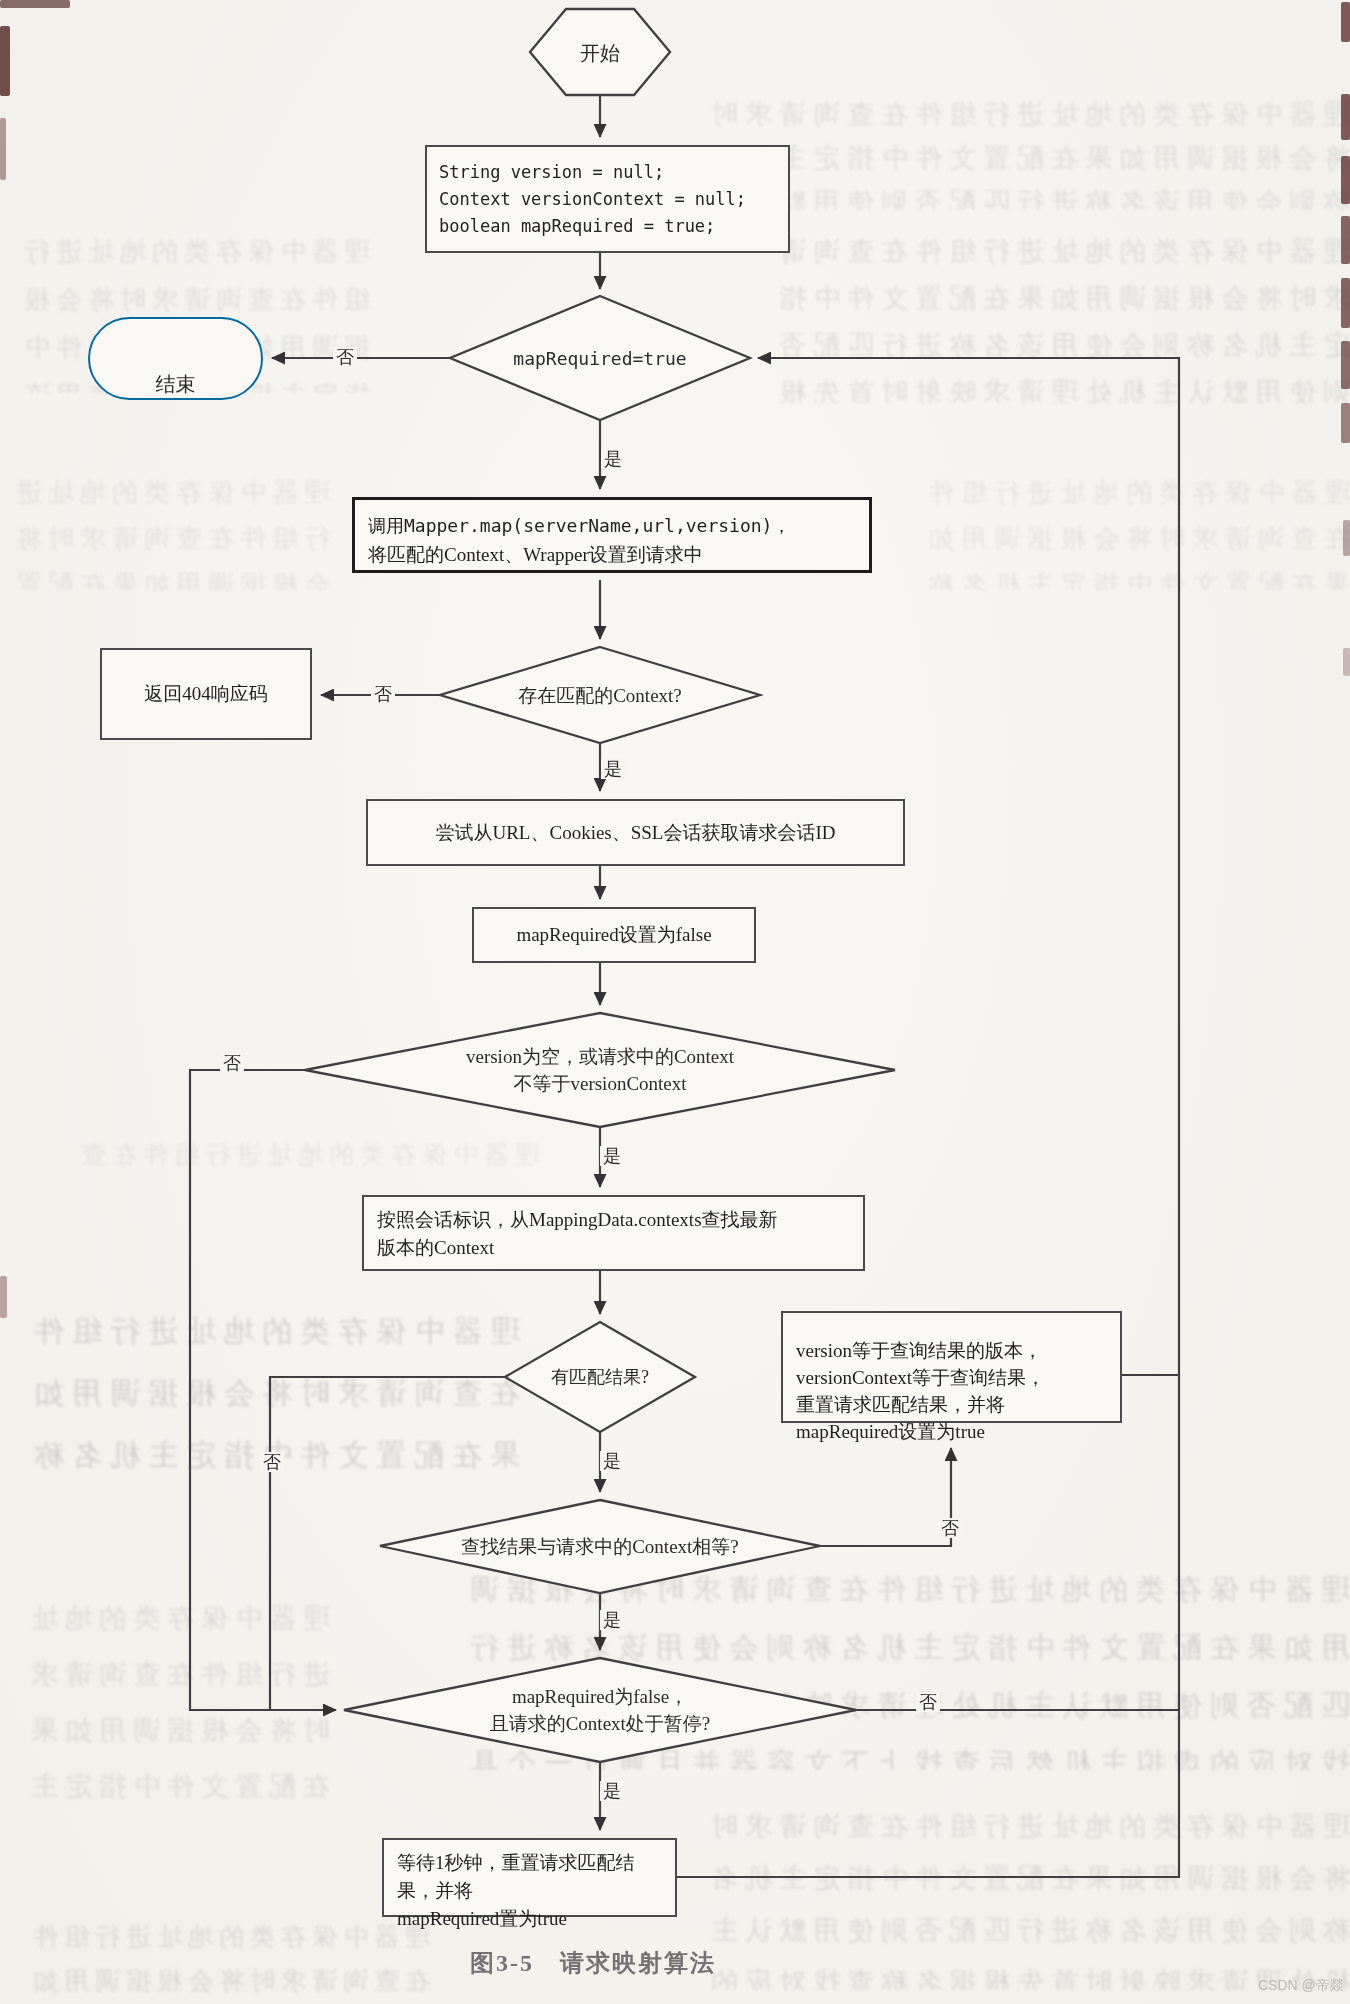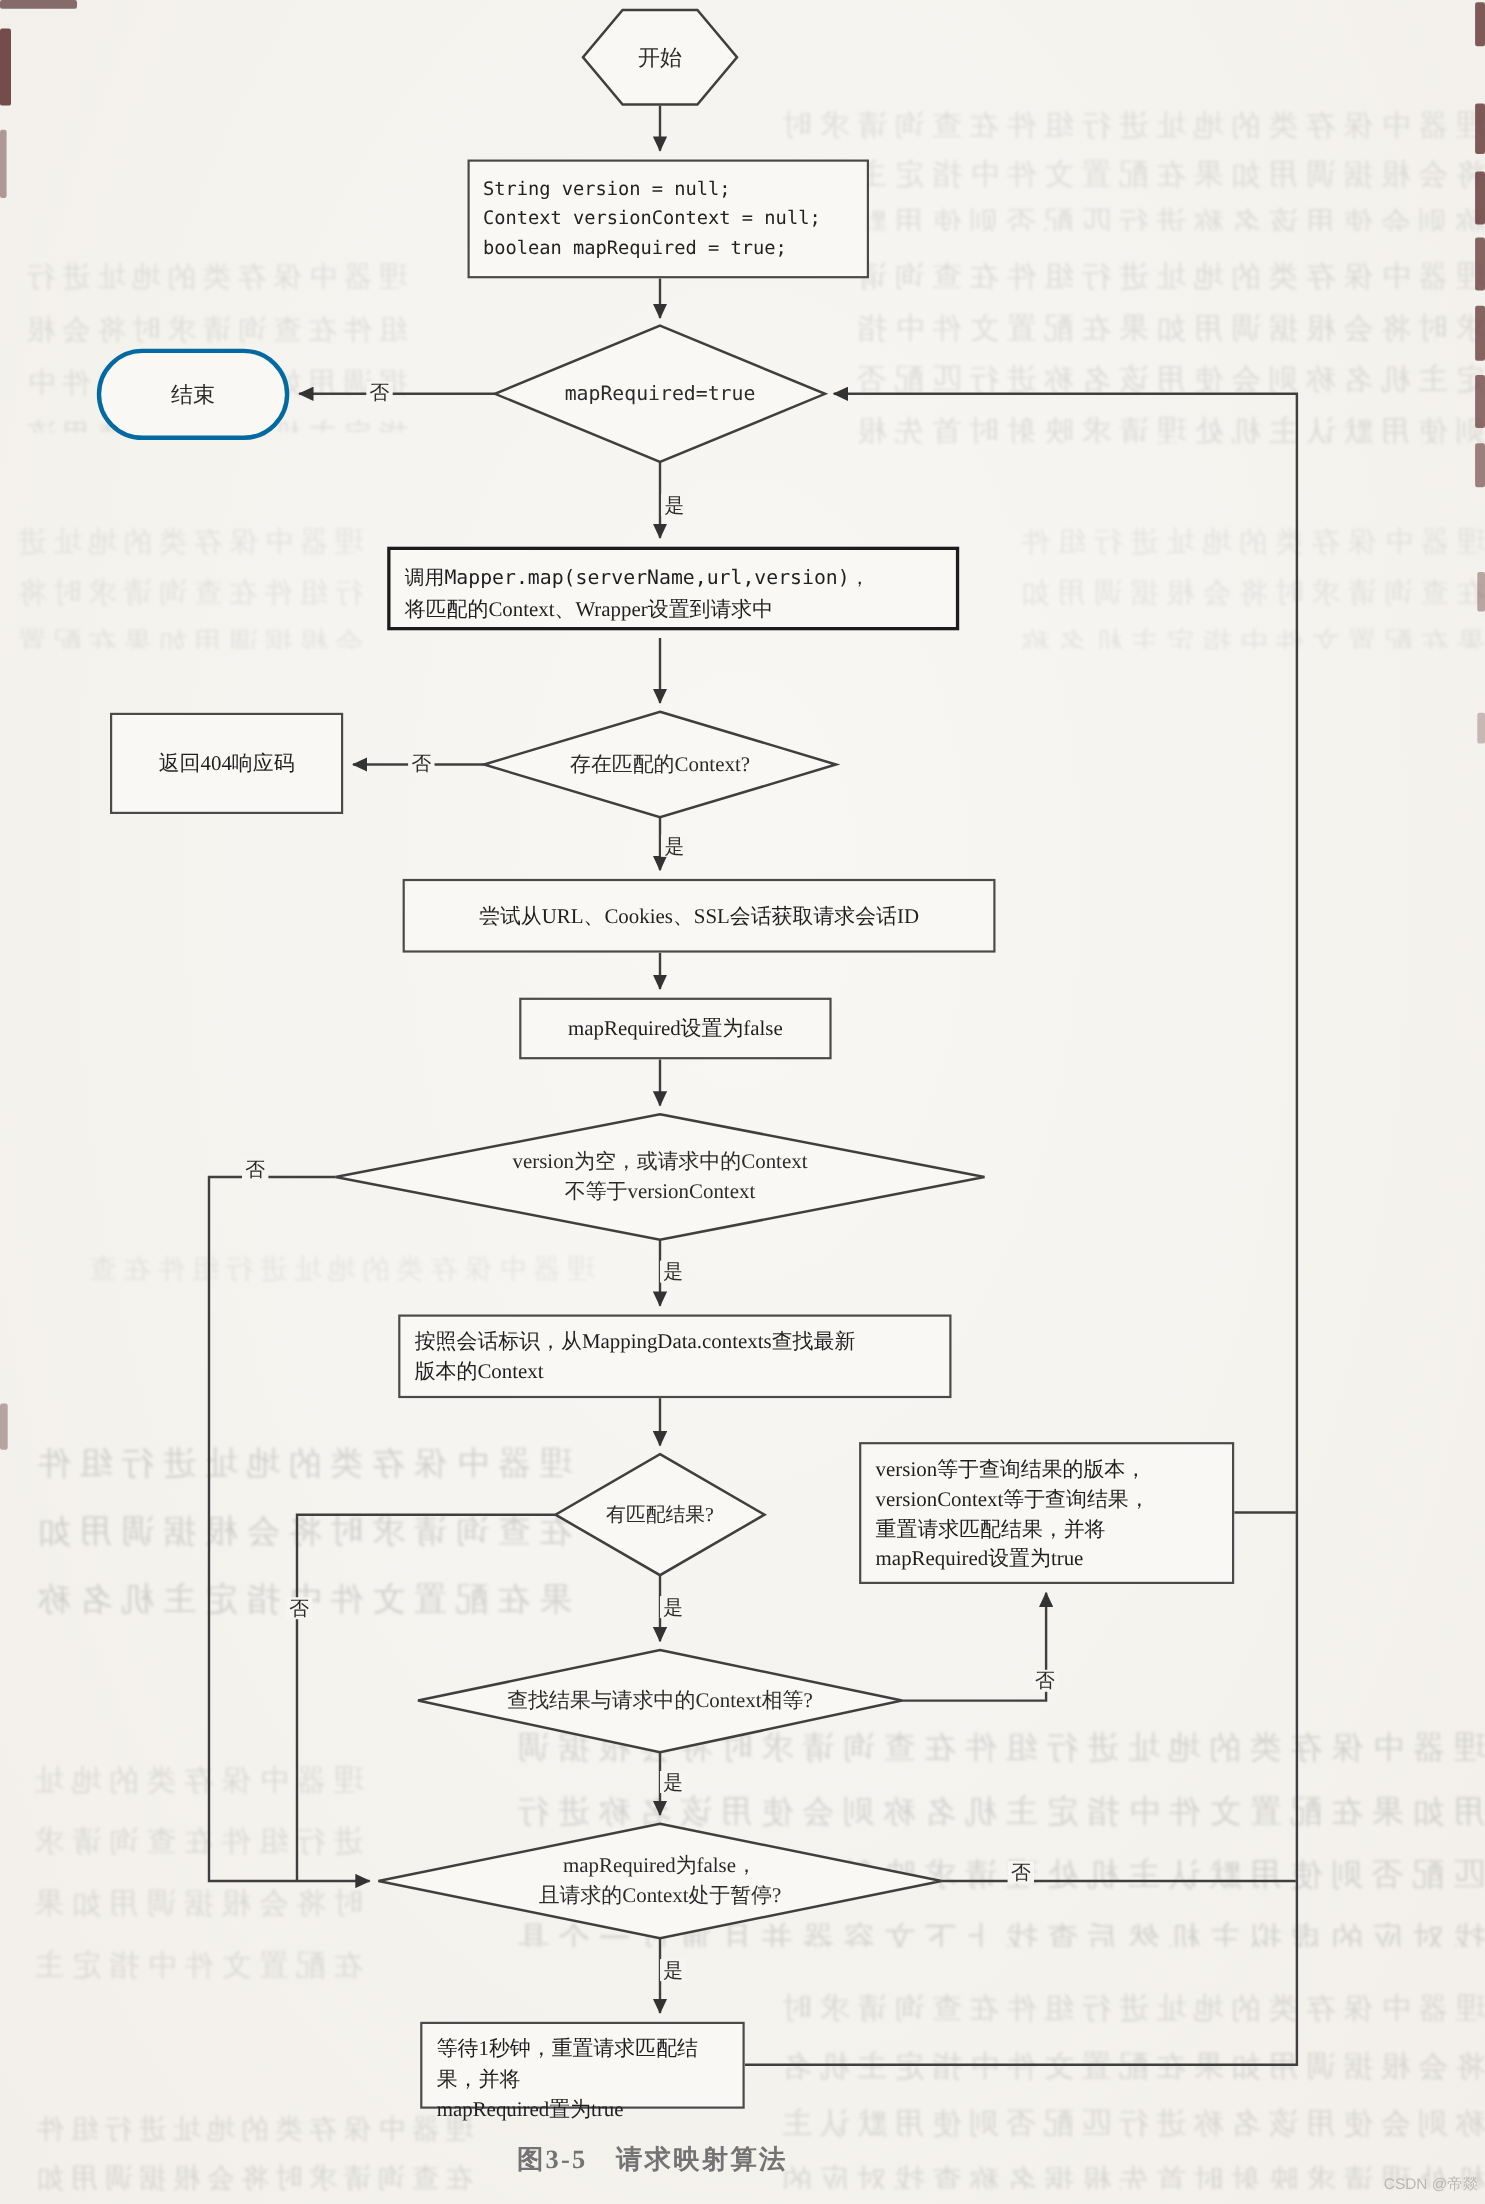--- a/index.html
+++ b/index.html
@@ -11,21 +11,21 @@
     color:#2b2b2b;
   }
   .stage::after{
     content:"";position:absolute;inset:0;pointer-events:none;
     background:radial-gradient(ellipse at 50% 40%, rgba(255,255,255,.25), rgba(180,170,150,.08));
   }
   svg.wires{position:absolute;left:0;top:0;z-index:3;}
   .node{position:absolute;z-index:4;box-sizing:border-box;background:#f9f8f5;}
   .box{border:2px solid #4a4a4a;}
   .box.bold{border:3px solid #1c1c1c;}
-  .stadium{border:4px solid #0369a1;border-radius:44px;display:flex;align-items:center;justify-content:center;}
+  .stadium{border:2px solid #0369a1;border-radius:44px;display:flex;align-items:flex-end;justify-content:center;}
   .dtext{position:absolute;z-index:5;transform:translate(-50%,-50%);text-align:center;white-space:nowrap;background:transparent;}
   .serif19{font-size:19px;line-height:27px;}
   .serif20{font-size:20px;}
   .mono{font-family:"DejaVu Sans Mono", monospace;}
   .codebox{font-family:"DejaVu Sans Mono", monospace;font-size:17px;line-height:27px;padding:12px 12px;color:#222;}
   .padbox{font-size:19px;line-height:28px;padding:9px 13px;color:#1f1f1f;}
   .centerbox{display:flex;align-items:center;justify-content:center;font-size:19px;color:#1f1f1f;}
   .edge-label{
     position:absolute;z-index:6;transform:translate(-50%,-50%);
     font-size:18px;color:#2b2b2b;background:#f7f5f1;padding:0 3px;line-height:20px;
@@ -157,21 +157,21 @@
 
   <div class="node box centerbox" style="left:472px;top:907px;width:284px;height:56px;">
     <span>mapRequired设置为false</span>
   </div>
 
   <div class="node box padbox" style="left:362px;top:1195px;width:503px;height:76px;">
     <div>按照会话标识，从MappingData.contexts查找最新</div>
     <div>版本的Context</div>
   </div>
 
-  <div class="node box padbox" style="left:781px;top:1311px;width:341px;height:129px;line-height:27px;padding-top:10px;">
+  <div class="node box padbox" style="left:781px;top:1311px;width:341px;height:112px;line-height:27px;padding-top:24px;">
     <div>version等于查询结果的版本，</div>
     <div>versionContext等于查询结果，</div>
     <div>重置请求匹配结果，并将</div>
     <div>mapRequired设置为true</div>
   </div>
 
   <div class="node box padbox" style="left:382px;top:1838px;width:295px;height:79px;">
     <div>等待1秒钟，重置请求匹配结果，并将</div>
     <div>mapRequired置为true</div>
   </div>

